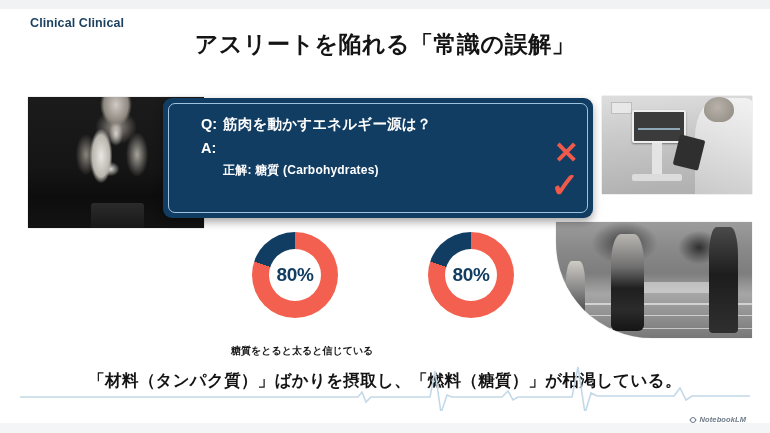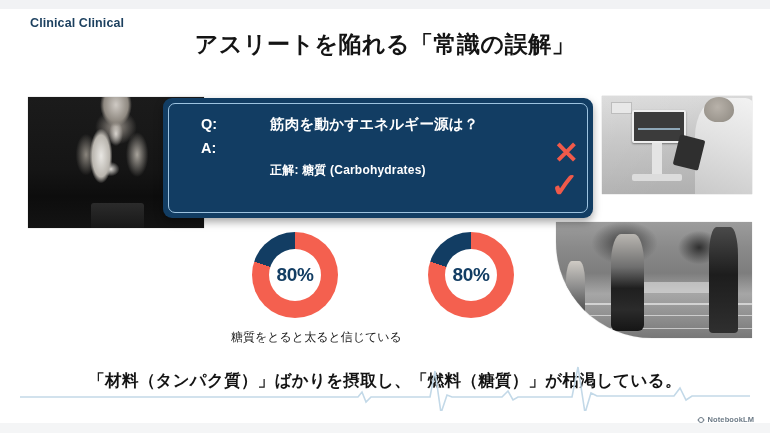--- a/index.html
+++ b/index.html
@@ -153,21 +153,21 @@
   }
   .qa-lines {
     position: absolute; left: 38px; top: 17px; right: 16px;
     color: #ffffff;
   }
   .qa-row { display: flex; align-items: baseline; margin-bottom: 6px; }
   .qa-tag {
     font-size: 14.5px; font-weight: bold; width: 22px; flex: none;
     color: #ffffff;
   }
-  .qa-txt { font-size: 14.5px; font-weight: bold; letter-spacing: .2px; margin-left: 47px; }
+  .qa-txt { font-size: 14.5px; font-weight: bold; letter-spacing: .2px; }
   .qa-row.indent { padding-left: 22px; }
   .qa-row.indent .qa-txt { font-size: 12px; }
 
   .mark {
     position: absolute; right: 14px; font-weight: bold; color: #f05a4a;
     line-height: 1;
   }
   .mark-x { top: 40px; font-size: 30px; }
   .mark-check { top: 70px; font-size: 34px; }
 
@@ -183,36 +183,36 @@
   }
   .donut-hole {
     position: absolute; left: 17px; top: 17px; width: 52px; height: 52px;
     background: #ffffff; border-radius: 50%;
     display: flex; align-items: center; justify-content: center;
   }
   .donut-val {
     font-size: 19px; font-weight: bold; color: #123d63; letter-spacing: -.3px;
   }
   .donut-cap {
-    margin-top: 11px; font-size: 12px; font-weight: normal; color: #1a1a1a;
+    margin-top: 26px; font-size: 10px; font-weight: bold; color: #1a1a1a;
     white-space: nowrap;
   }
 
   
   .caption {
     position: absolute; left: 0; top: 370px; width: 770px; text-align: center;
     font-size: 16.5px; font-weight: bold; color: #141414; letter-spacing: .3px;
   }
   .ecg {
     position: absolute; left: 20px; bottom: 22px; width: 730px; height: 48px;
   }
   .wm {
-    position: absolute; right: 16px; bottom: 9px;
+    position: absolute; right: 24px; bottom: 9px;
     display: flex; align-items: center; gap: 3px;
-    font-size: 7.5px; font-weight: bold; color: #6c7a86; letter-spacing: .1px;
+    font-size: 7.5px; font-weight: bold; color: #6c7a86; letter-spacing: .1px; font-style: italic;
   }
   .wm-logo { width: 8px; height: 8px; display: block; }
 </style>
 </head>
 <body>
 
 <div id="slide">
 
   <div class="band-top"></div>
 

